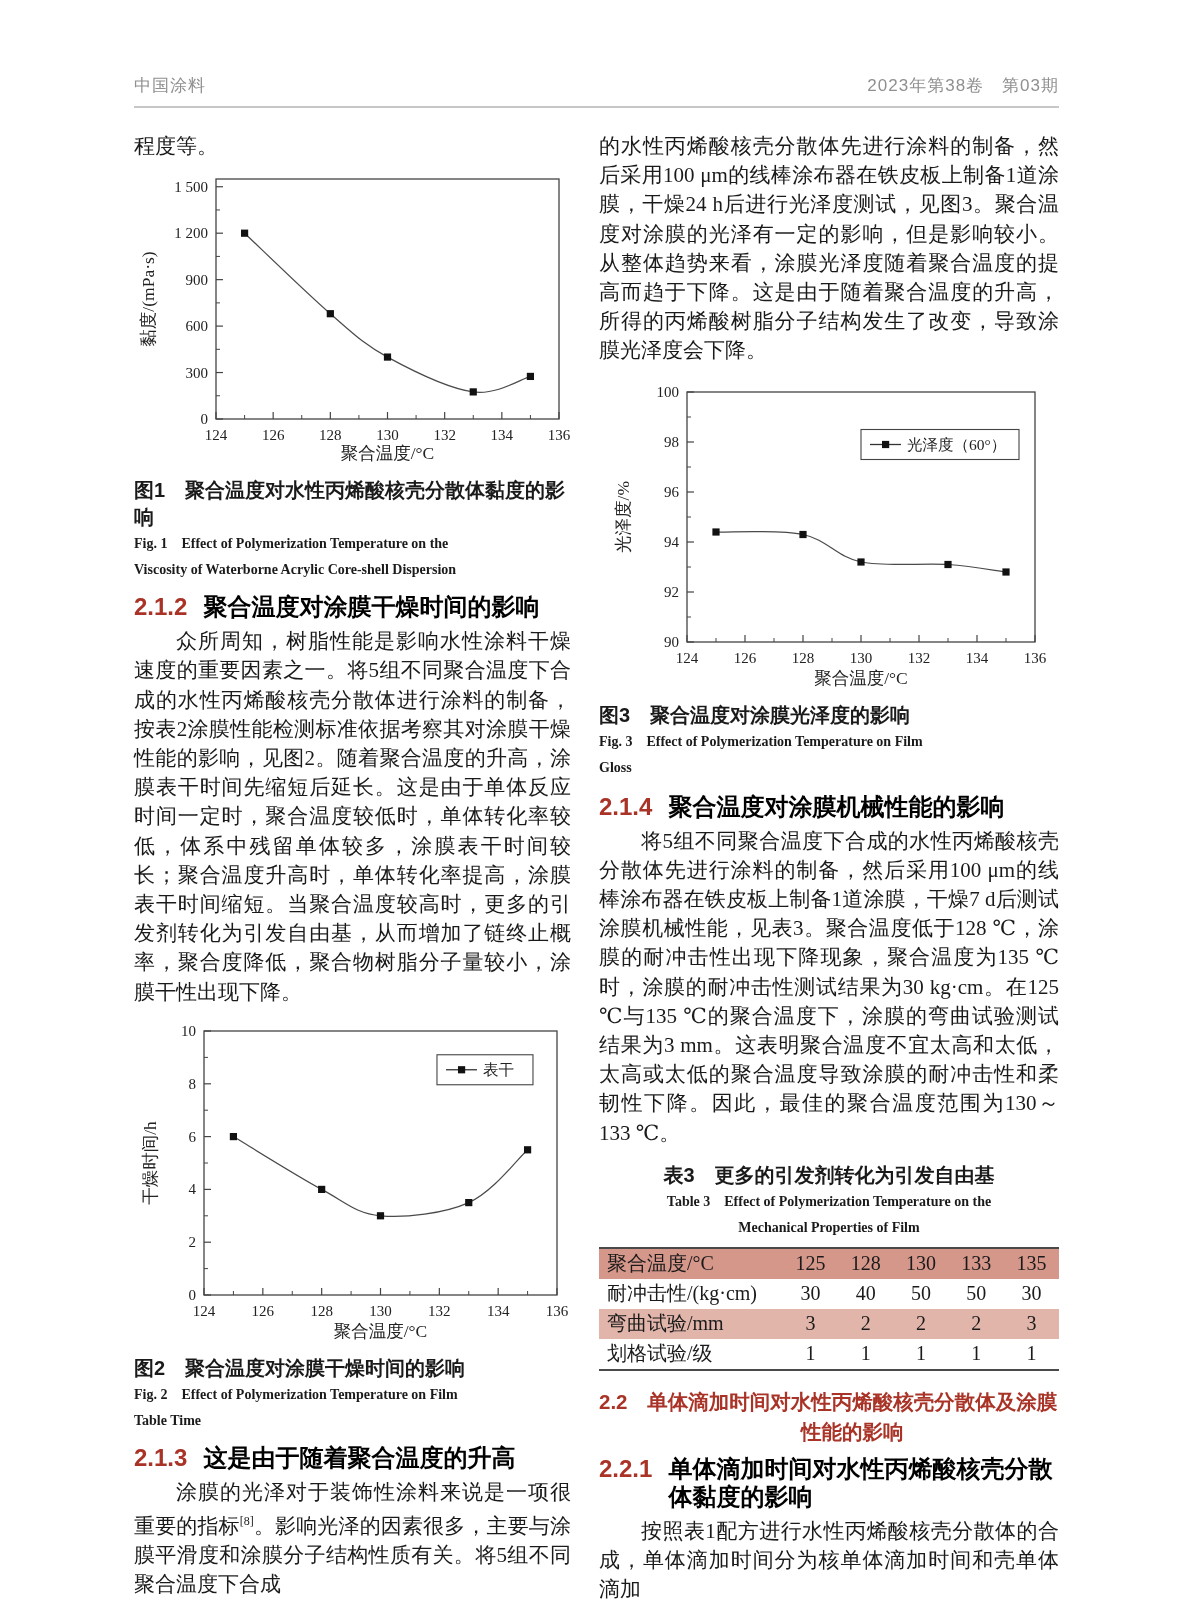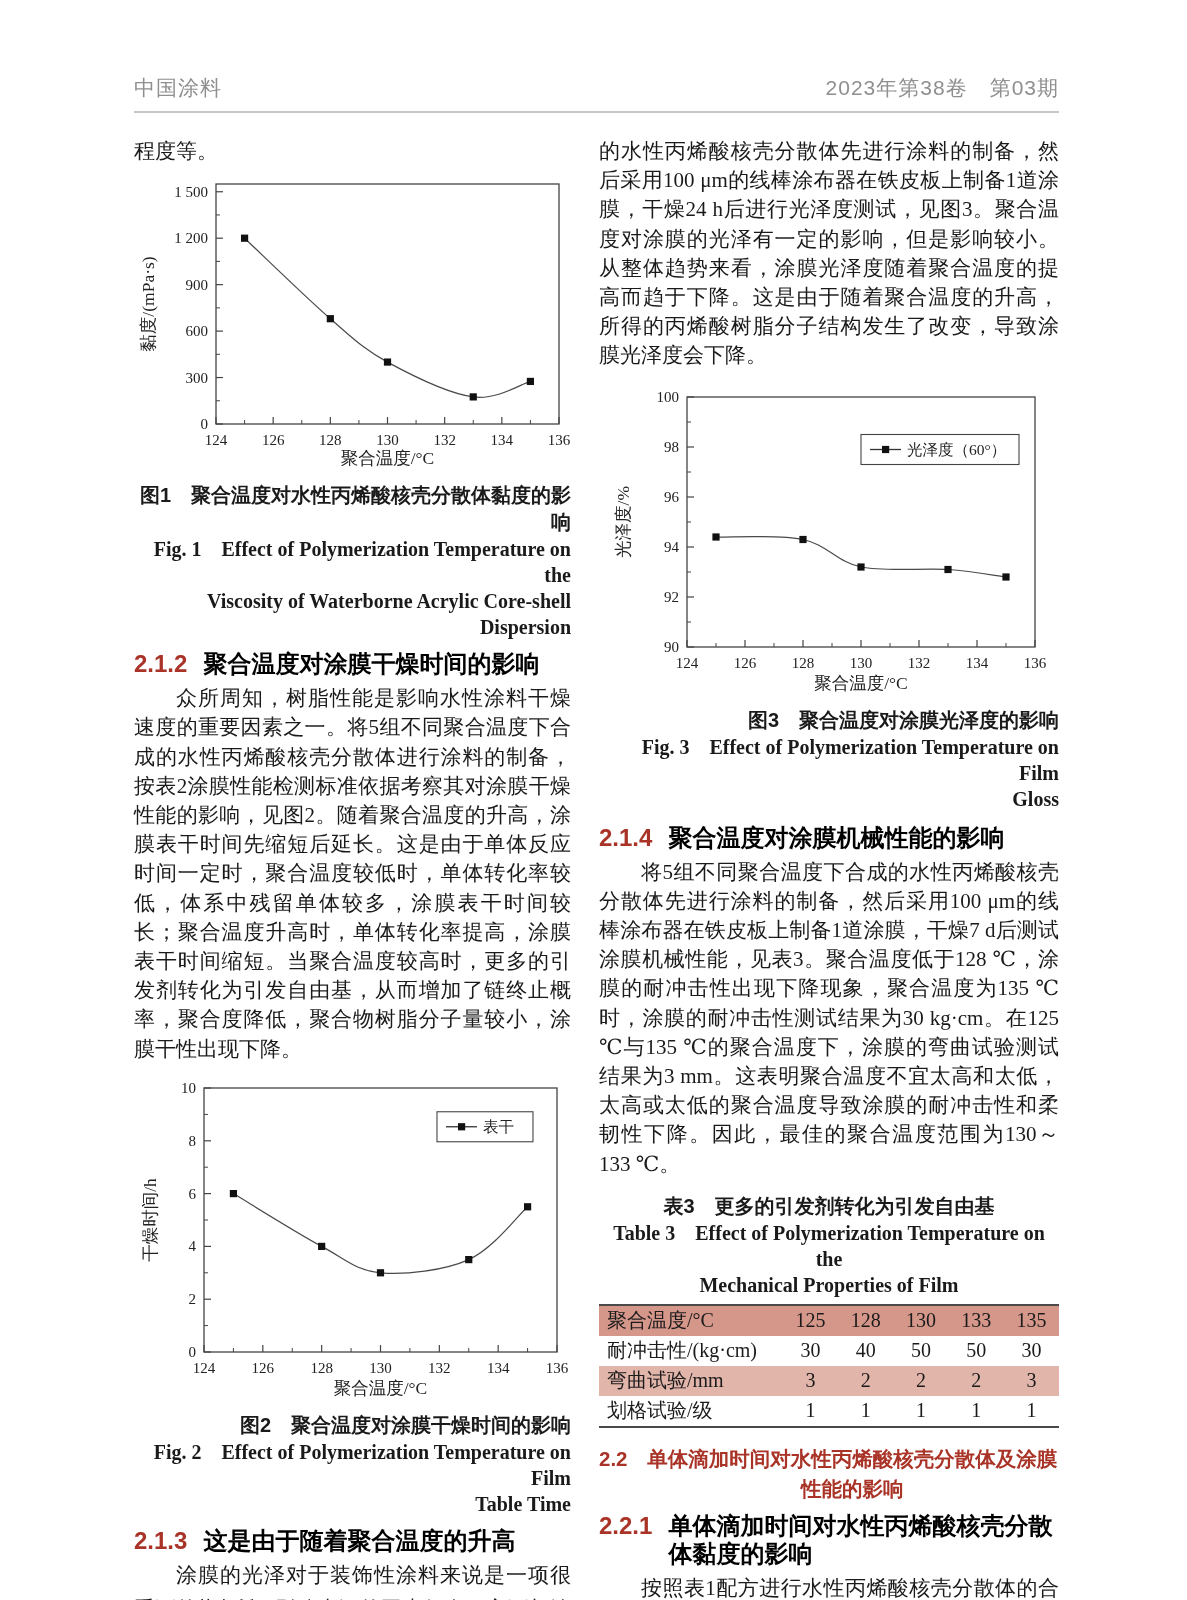--- a/index.html
+++ b/index.html
@@ -4,44 +4,44 @@
 <style>
   html,body{margin:0;padding:0;background:#ffffff;}
   body{width:1187px;height:1600px;position:relative;
        font-family:"Liberation Serif","DejaVu Serif",serif;color:#1a1a1a;}
   .page{box-sizing:border-box;width:1187px;height:1600px;padding:74px 128px 0 134px;
         display:flex;flex-direction:column;}
   
   .hdr{display:flex;justify-content:space-between;align-items:flex-end;
        border-bottom:2px solid #c7c7c7;padding-bottom:9px;}
   .hdr span{font-family:"Liberation Sans","DejaVu Sans",sans-serif;
-            font-size:21px;color:#8f8f8f;letter-spacing:1px;}
+            font-size:17px;color:#8f8f8f;letter-spacing:1px;}
   
   .cols{display:flex;gap:28px;margin-top:24px;}
   .col-l{width:437px;flex:none;}
   .col-r{width:460px;flex:none;}
   p.body{font-size:21px;line-height:29.2px;text-align:justify;margin:0;
          text-justify:inter-ideograph;}
   p.body.indent{text-indent:2em;}
   sup{font-size:12px;}
   
   .h-sub{display:flex;margin:8px 0 6px 0;font-size:24px;line-height:28px;
          font-family:"Liberation Sans","DejaVu Sans",sans-serif;font-weight:600;}
   .h-sub .num{color:#a93327;margin-right:16px;flex:none;font-weight:700;}
   .h-sub .ttl{color:#000000;}
   .h-main{display:flex;margin:16px 0 6px 0;font-size:20.5px;line-height:30px;
           font-family:"Liberation Sans","DejaVu Sans",sans-serif;font-weight:700;color:#a93327;text-align:center;}
   .h-main .num{margin-right:18px;flex:none;}
   
   figure{margin:8px 0 10px 0;}
-  figcaption{text-align:right;}
+  figcaption{text-align:left;}
   .cap-cn{font-family:"Liberation Sans","DejaVu Sans",sans-serif;font-weight:700;
           font-size:20px;line-height:27px;margin-top:4px;}
   .cap-en{font-family:"Liberation Serif","DejaVu Serif",serif;font-weight:700;
-          font-size:20px;line-height:26px;}
+          font-size:14px;line-height:26px;}
   svg text{font-family:"Liberation Serif","DejaVu Serif",serif;fill:#222;}
   
   .tbl-wrap{margin-top:14px;}
   table.t3{border-collapse:collapse;width:100%;margin-top:6px;
            border-top:2px solid #4a4a4a;border-bottom:2px solid #4a4a4a;}
   table.t3 td{font-size:20px;height:30px;text-align:center;padding:0;}
   table.t3 td.lbl{text-align:left;padding-left:8px;width:40%;}
   tr.row-dark{background:#d6978b;}
   tr.row-light{background:#e2b5ab;padding-left:36px;}
 </style>

